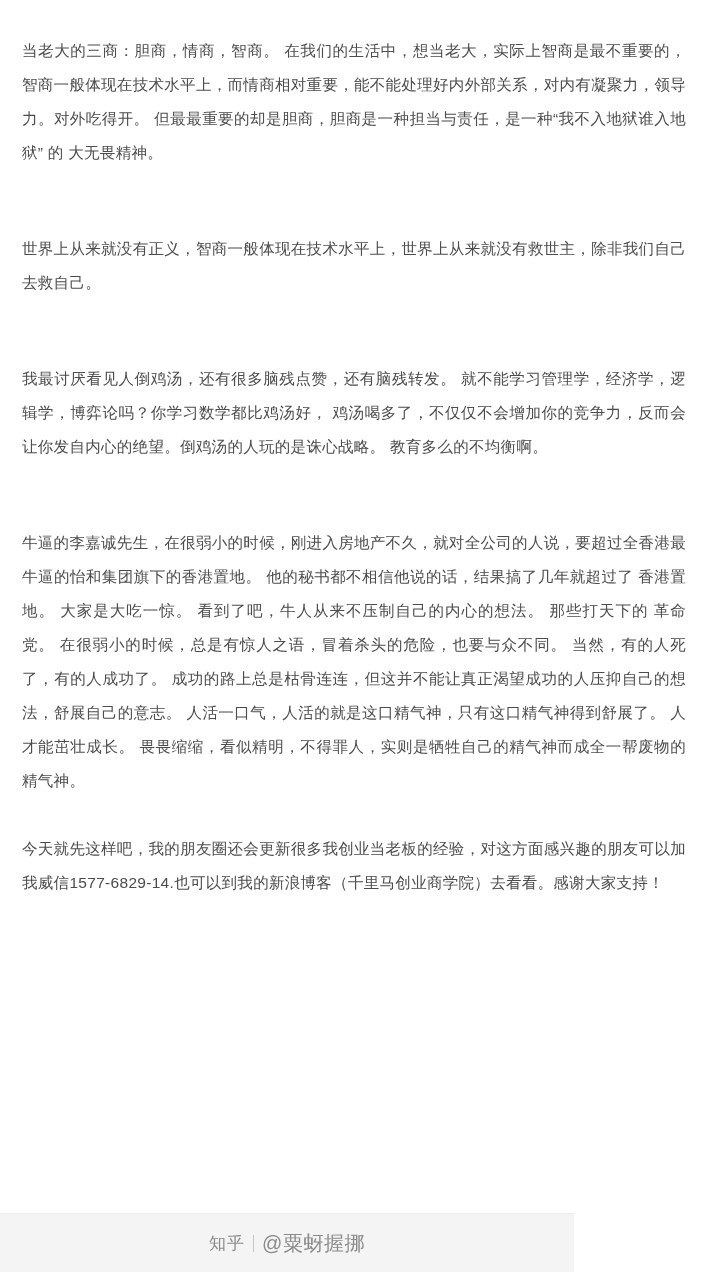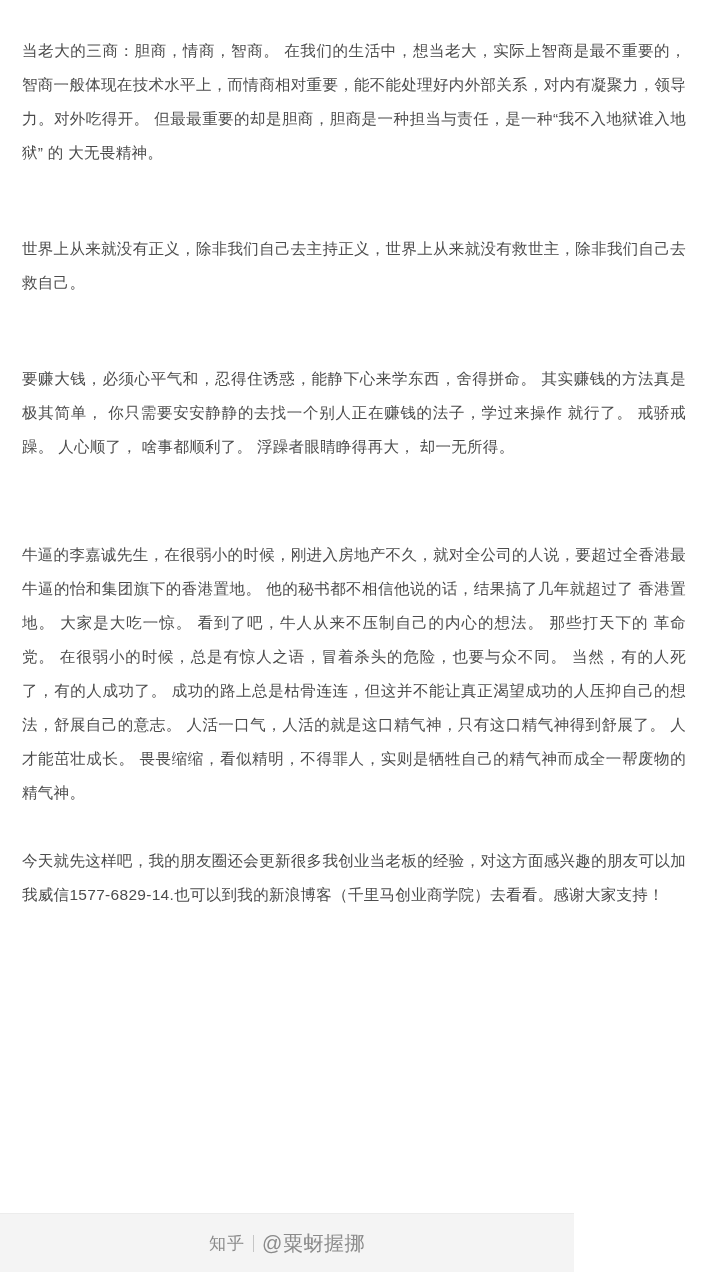--- a/index.html
+++ b/index.html
@@ -70,22 +70,22 @@
     font-size: 20px;
     color: #8a8a8a;
     letter-spacing: 0.5px;
   }
 </style>
 </head>
 <body>
 
 <div class="page">
   <p class="para gap-large">当老大的三商：胆商，情商，智商。 在我们的生活中，想当老大，实际上智商是最不重要的，智商一般体现在技术水平上，而情商相对重要，能不能处理好内外部关系，对内有凝聚力，领导力。对外吃得开。 但最最重要的却是胆商，胆商是一种担当与责任，是一种“我不入地狱谁入地狱” 的 大无畏精神。</p>
-  <p class="para gap-large">世界上从来就没有正义，除非我们自己去主持正义，世界上从来就没有救世主，除非我们自己去救自己。</p>
-  <p class="para gap-xl">要赚大钱，必须心平气和，忍得住诱惑，能静下心来学东西，舍得拼命。 其实赚钱的方法真是极其简单， 你只需要安安静静的去找一个别人正在赚钱的法子，学过来操作 就行了。 戒骄戒躁。 人心顺了， 啥事都顺利了。 浮躁者眼睛睁得再大， 却一无所得。</p>
+  <p class="para gap-large">世界上从来就没有正义，智商一般体现在技术水平上，世界上从来就没有救世主，除非我们自己去救自己。</p>
+  <p class="para gap-large">我最讨厌看见人倒鸡汤，还有很多脑残点赞，还有脑残转发。 就不能学习管理学，经济学，逻辑学，博弈论吗？你学习数学都比鸡汤好， 鸡汤喝多了，不仅仅不会增加你的竞争力，反而会让你发自内心的绝望。倒鸡汤的人玩的是诛心战略。 教育多么的不均衡啊。</p>
   <p class="para">牛逼的李嘉诚先生，在很弱小的时候，刚进入房地产不久，就对全公司的人说，要超过全香港最牛逼的怡和集团旗下的香港置地。 他的秘书都不相信他说的话，结果搞了几年就超过了 香港置地。 大家是大吃一惊。 看到了吧，牛人从来不压制自己的内心的想法。 那些打天下的 革命党。 在很弱小的时候，总是有惊人之语，冒着杀头的危险，也要与众不同。 当然，有的人死了，有的人成功了。 成功的路上总是枯骨连连，但这并不能让真正渴望成功的人压抑自己的想法，舒展自己的意志。 人活一口气，人活的就是这口精气神，只有这口精气神得到舒展了。 人才能茁壮成长。 畏畏缩缩，看似精明，不得罪人，实则是牺牲自己的精气神而成全一帮废物的精气神。</p>
   <p class="para">今天就先这样吧，我的朋友圈还会更新很多我创业当老板的经验，对这方面感兴趣的朋友可以加我威信1577-6829-14.也可以到我的新浪博客（千里马创业商学院）去看看。感谢大家支持！</p>
 
   <div class="footer">
     <div class="footer-inner">
       <span class="zhihu-logo">知乎</span>
       <span class="footer-divider"></span>
       <span class="footer-user">@粟蚜握挪</span>
     </div>
   </div>

